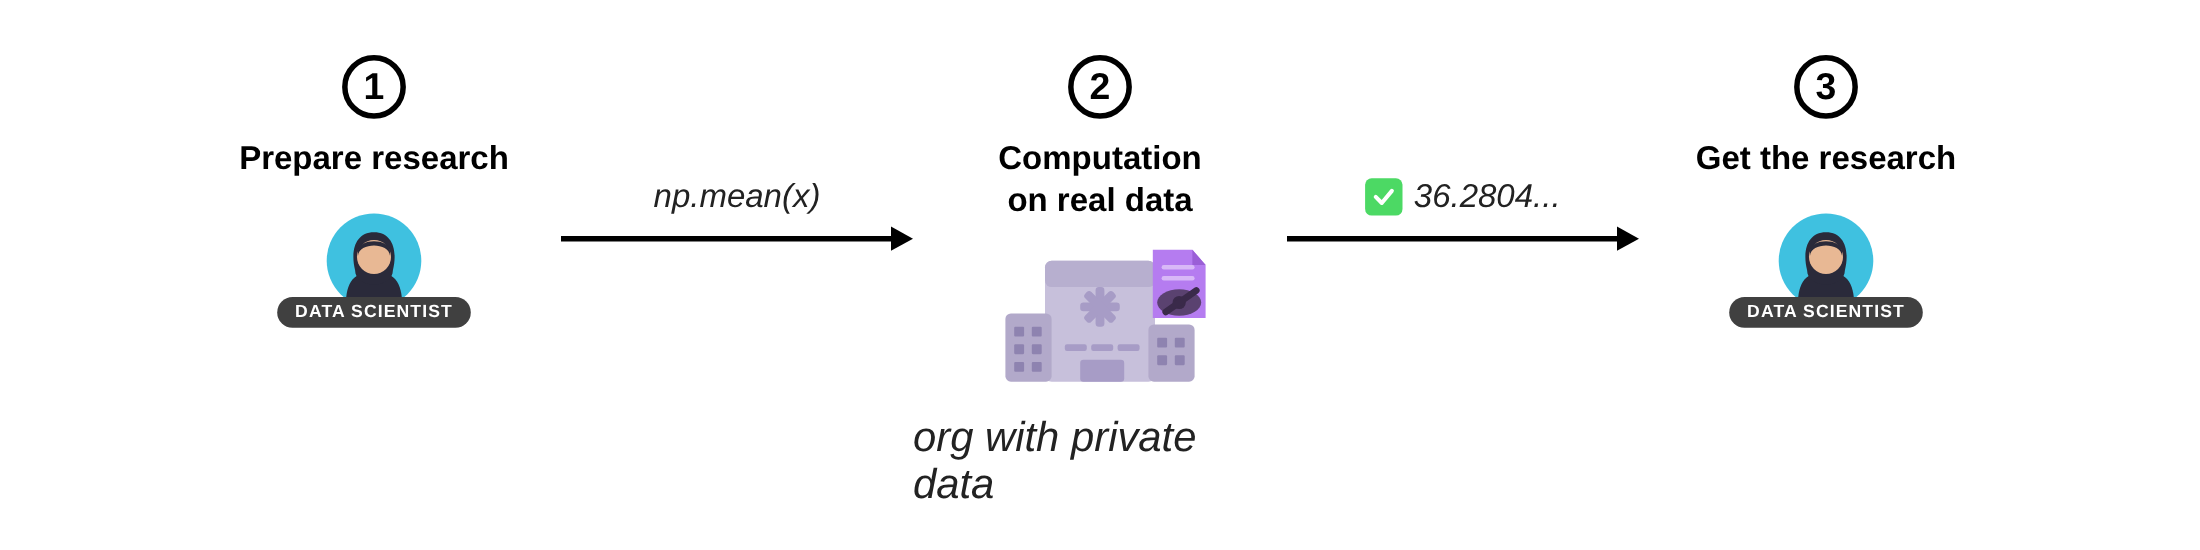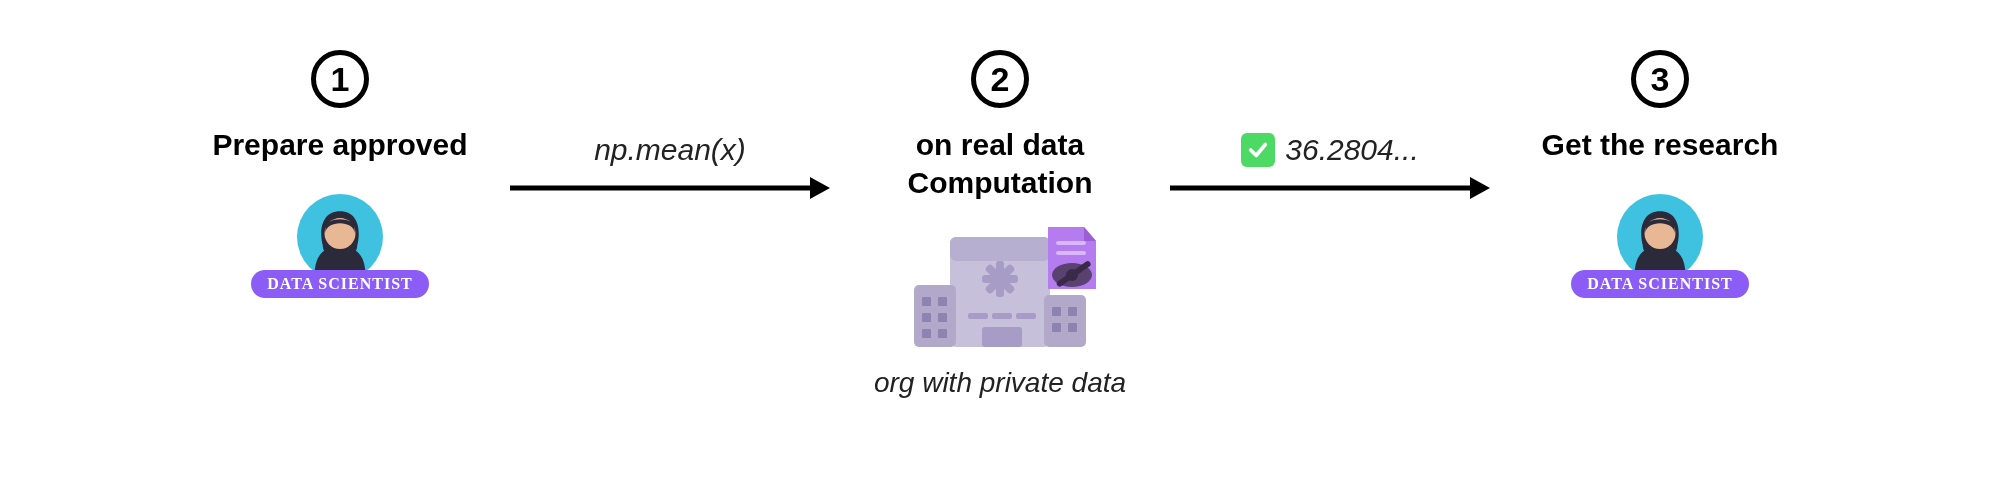--- a/index.html
+++ b/index.html
@@ -40,21 +40,21 @@
     font-size: 30px;
     font-weight: 700;
     text-align: center;
     line-height: 1.25;
     color: #000;
   }
   .arrow-block {
     display: flex;
     flex-direction: column;
     align-items: center;
-    margin-top: 83px;
+    margin-top: 112px;
     width: 320px;
   }
   .arrow-label {
     font-size: 30px;
     font-style: italic;
     margin-bottom: 6px;
     display: flex;
     align-items: center;
     gap: 10px;
     color: #222;
@@ -78,42 +78,42 @@
     width: 86px;
     height: 86px;
     border-radius: 50%;
     background: #3fc1e0;
     display: flex;
     align-items: flex-end;
     justify-content: center;
     overflow: hidden;
   }
   .actor-badge {
-    background: #8b5cf6;
+    background: #404040;
     color: #fff;
     font-size: 16px;
     font-weight: 700;
     letter-spacing: 1px;
     padding: 5px 16px;
     border-radius: 16px;
     margin-top: -10px;
     z-index: 2;
     position: relative;
-    font-family: Liberation Serif, serif;
   }
   .org-illustration {
     margin-top: 16px;
     display: flex;
     flex-direction: column;
     align-items: center;
   }
   .org-caption {
-    font-size: 28px;
+    font-size: 38px;
     font-style: italic;
     color: #222;
+    margin-top: 10px;
   }
   .check-box {
     width: 34px;
     height: 34px;
     background: #4cd964;
     border-radius: 6px;
     display: inline-flex;
     align-items: center;
     justify-content: center;
   }
@@ -121,21 +121,21 @@
 </head>
 <body>
 
 <div class="diagram">
 
   <div class="step">
     <div class="step-number">
       <span>1</span>
     </div>
     <div class="step-title">
-      <div>Prepare approved</div>
+      <div>Prepare research</div>
     </div>
     <div class="actor-row">
       <div class="avatar-wrap">
         <div class="avatar-circle">
           <svg viewBox="0 0 100 100" width="86" height="86">
             <path d="M20 100 C20 70 30 62 50 62 C70 62 80 70 80 100 Z" fill="#2a2a3a"></path>
             <path d="M30 60 C25 40 30 20 50 20 C70 20 75 40 70 60 C70 70 60 75 50 75 C40 75 30 70 30 60 Z" fill="#2a2a3a"></path>
             <circle cx="50" cy="46" r="18" fill="#e8b894"></circle>
             <path d="M33 46 C33 30 67 30 67 46 L67 40 C67 26 33 26 33 40 Z" fill="#2a2a3a"></path>
           </svg>
@@ -153,22 +153,22 @@
       <line x1="0" y1="15" x2="300" y2="15" stroke="#000" stroke-width="5"></line>
       <polygon points="300,4 320,15 300,26" fill="#000"></polygon>
     </svg>
   </div>
 
   <div class="step">
     <div class="step-number">
       <span>2</span>
     </div>
     <div class="step-title">
+      <div>Computation</div>
       <div>on real data</div>
-      <div>Computation</div>
     </div>
     <div class="org-illustration">
       <svg width="200" height="150" viewBox="0 0 200 150">
 
         <rect x="50" y="20" width="100" height="110" rx="6" fill="#c7c0db"></rect>
         <rect x="50" y="20" width="100" height="24" rx="6" fill="#b7afcf"></rect>
 
         <g transform="translate(100,62)" fill="#a79cc6">
           <rect x="-4" y="-18" width="8" height="36" rx="3"></rect>
           <rect x="-18" y="-4" width="36" height="8" rx="3"></rect>

